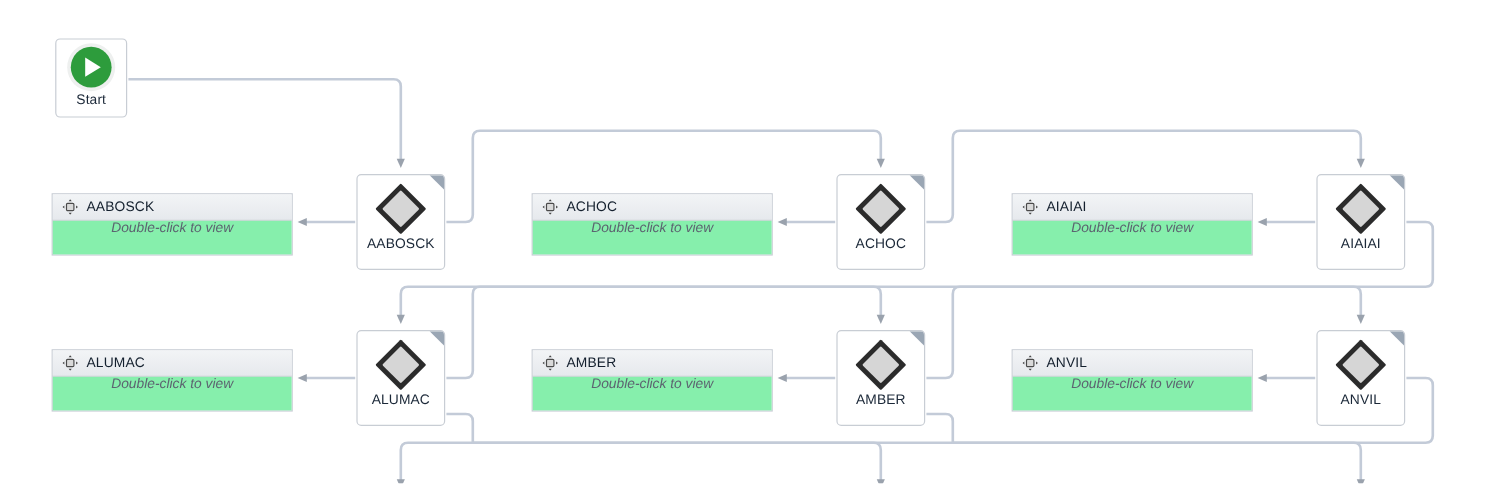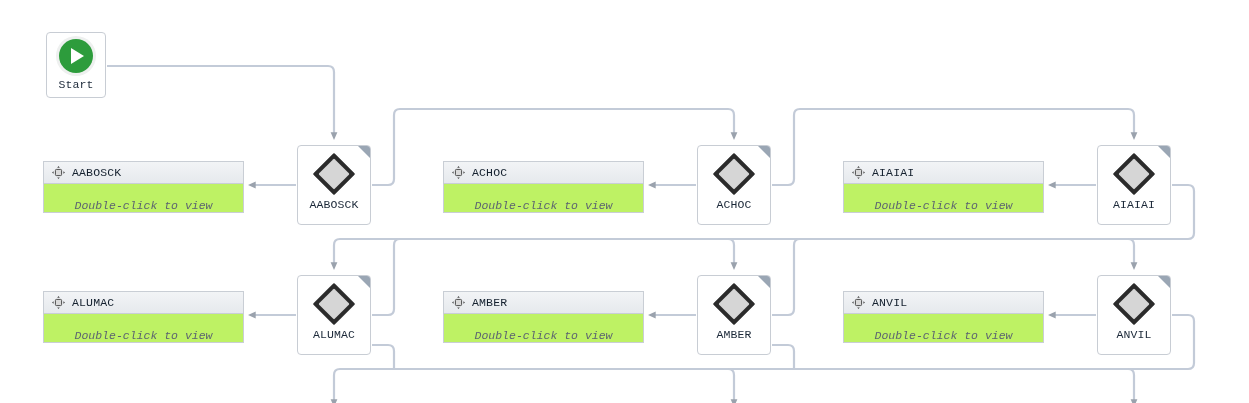--- a/index.html
+++ b/index.html
@@ -1,19 +1,19 @@
 <!DOCTYPE html>
 <html><head>
 <meta charset="utf-8">
 <style>
   html,body{margin:0;padding:0;background:#ffffff;}
   body{width:1249px;height:403px;overflow:hidden;
        font-family:"Liberation Sans","DejaVu Sans",sans-serif;
        -webkit-font-smoothing:antialiased;}
-  #canvas{position:relative;width:1011px;height:403px;background:#fff;font-family:Liberation Mono, monospace;}
+  #canvas{position:relative;width:1011px;height:403px;background:#fff;}
 
   
   #wires{position:absolute;left:0;top:0;width:1249px;height:403px;}
 
   
   .start-node{position:absolute;width:60px;height:66px;
       background:#fff;border:1px solid #c8cdd4;border-radius:4px;
       display:flex;flex-direction:column;align-items:center;
       justify-content:flex-start;padding-top:6px;box-sizing:border-box;}
   .start-circle{width:34px;height:34px;border-radius:50%;
@@ -43,22 +43,22 @@
       white-space:nowrap;letter-spacing:.1px;}
 
   
   .panel{position:absolute;width:201px;background:#fff;
       border:1px solid #c9ced5;box-sizing:border-box;}
   .panel-hd{height:22px;display:flex;align-items:center;gap:7px;
       padding:0 8px;box-sizing:border-box;
       background:linear-gradient(to bottom,#f2f4f6 0%,#e6e9ed 100%);
       border-bottom:1px solid #c9ced5;}
   .panel-hd .pname{font-size:11.5px;color:#14202e;letter-spacing:.15px;}
-  .panel-bd{height:28px;display:flex;align-items:flex-end;
-      justify-content:center;background:#bef264;}
+  .panel-bd{height:28px;display:flex;align-items:flex-start;
+      justify-content:center;background:#86efac;}
   .panel-bd .hint{font-size:11.5px;color:#5c6470;font-style:italic;}
   .mv-icon{width:13px;height:13px;flex:none;display:block;}
 </style>
 </head>
 <body>
 
 <div id="canvas">
 
   <svg id="wires" viewBox="0 0 1249 403" xmlns="http://www.w3.org/2000/svg">
     <defs>

